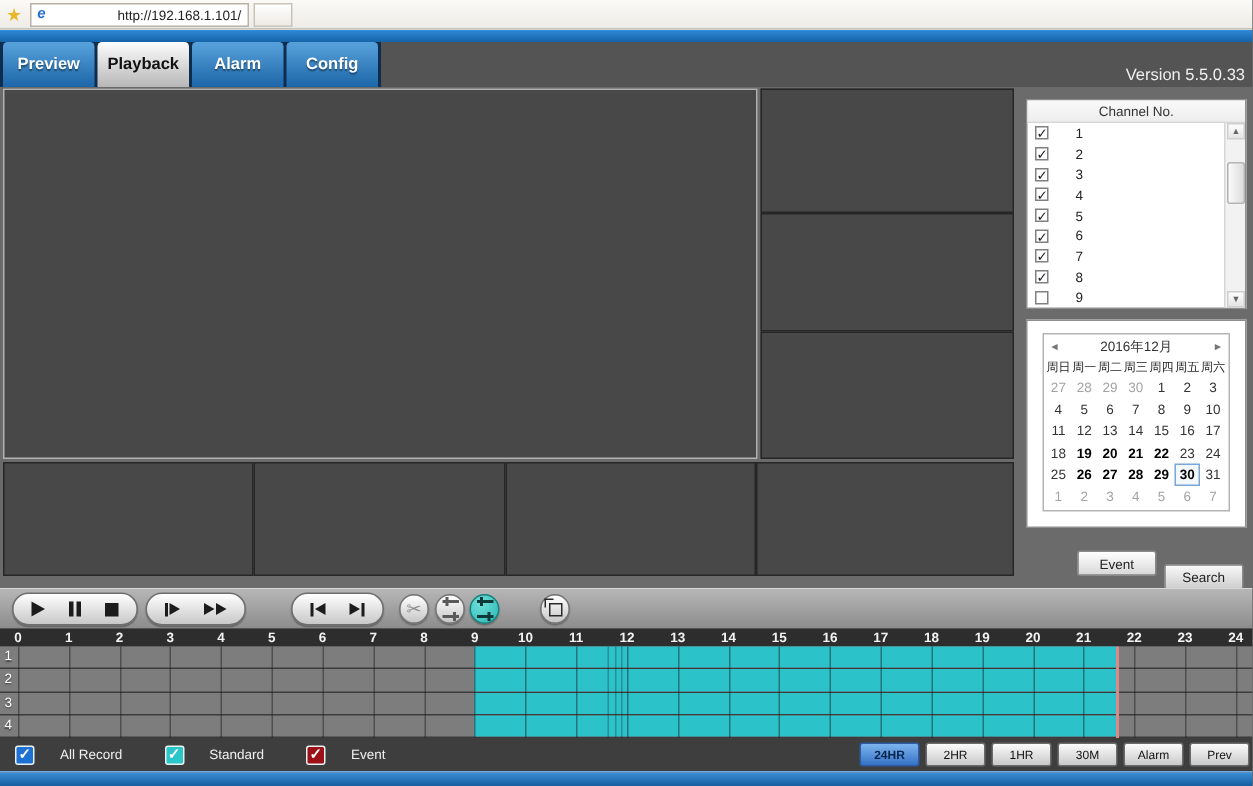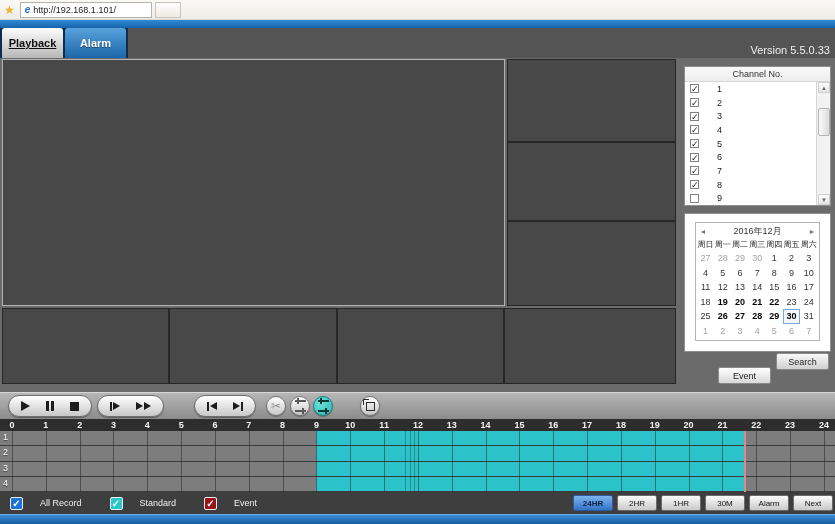--- a/index.html
+++ b/index.html
@@ -6,33 +6,33 @@
   body{width:835px;height:524px;position:relative;overflow:hidden;
        font-family:"Liberation Sans",sans-serif;background:#6b6b6b;}
   
   #titlebar{position:absolute;top:0;left:0;right:0;height:20px;
     background:linear-gradient(#fbfaf7,#ecebe5);border-bottom:1px solid #d8d6cf;
     display:flex;align-items:center;padding-left:4px;box-sizing:border-box;}
   .star{color:#eab62c;font-size:12px;margin-right:5px;line-height:1;}
   .addr{height:14px;min-width:122px;background:#fff;border:1px solid #b7b2a8;
     display:flex;align-items:center;font-size:9px;padding:0 4px;gap:3px;}
   .fav{color:#2a6fd6;font-weight:bold;font-size:10px;font-style:italic;line-height:1;}
-  .addr-text{color:#222;white-space:nowrap;}
+  .addr-text{color:#222;white-space:nowrap;margin-left:45px;}
   .addr-btn{width:24px;height:14px;border:1px solid #c9c4ba;background:linear-gradient(#ffffff,#eceae2);margin-left:3px;}
   
   #bluestrip{position:absolute;top:20px;left:0;right:0;height:8px;
     background:linear-gradient(#2f8ad8,#1563a8);}
   #tabrow{position:absolute;top:28px;left:0;right:0;height:30px;background:#545454;}
   #tabs{position:absolute;left:0;top:0;height:30px;display:flex;gap:2px;
     background:#0e2c4e;padding:0 2px;}
   .tab{width:61px;display:flex;align-items:center;justify-content:center;
     font-size:11px;font-weight:bold;color:#fff;cursor:default;
     background:linear-gradient(#58a2dc,#1d66a8);border-radius:3px 3px 0 0;
     text-shadow:0 1px 1px rgba(0,0,0,.45);}
-  .tab.active{background:linear-gradient(#fdfdfd,#b7b7b7);color:#111;text-shadow:none;text-decoration:underline;}
+  .tab.active{background:linear-gradient(#fdfdfd,#b7b7b7);color:#111;text-shadow:none;}
   #version{position:absolute;right:5px;bottom:2px;font-size:11px;color:#efefef;}
   
   #main{position:absolute;top:58px;left:0;width:835px;height:334px;background:#6b6b6b;}
   .panel{position:absolute;background:#484848;box-sizing:border-box;}
   #p-big{left:2px;top:1px;width:503px;height:247px;border:1px solid #b2b2b2;}
   #p-r1{left:507px;top:1px;width:169px;height:83px;border:1px solid #262626;}
   #p-r2{left:507px;top:84px;width:169px;height:79px;border:1px solid #262626;}
   #p-r3{left:507px;top:163px;width:169px;height:85px;border:1px solid #262626;}
   #p-b1{left:2px;top:250px;width:167px;height:76px;border:1px solid #262626;}
   #p-b2{left:169px;top:250px;width:168px;height:76px;border:1px solid #262626;}
@@ -67,21 +67,21 @@
   .cal-cell{width:17.2px;text-align:center;font-size:8.5px;line-height:13px;color:#333;box-sizing:border-box;}
   .cal-cell.wd{font-size:8px;color:#222;line-height:12px;}
   .cal-cell.day{font-size:9px;line-height:14.5px;}
   .cal-cell.m{color:#a3a3a3;}
   .cal-cell.b{font-weight:bold;color:#000;}
   .cal-cell.sel{outline:1px solid #7aa7d8;outline-offset:-1px;background:#f3f8fd;}
   .side-btn{position:absolute;width:53px;height:17px;font-size:9px;color:#222;
     text-align:center;line-height:16px;border:1px solid #8a8a8a;border-radius:2px;
     background:linear-gradient(#f9f9f9,#cfcfcf);box-sizing:border-box;}
   #btn-switch{left:718px;top:309px;background:linear-gradient(#ffffff,#d8d8d8);}
-  #btn-search{left:776px;top:295px;text-align:center;}
+  #btn-search{left:776px;top:318px;text-align:center;}
   
   #controlbar{position:absolute;top:392px;left:0;width:835px;height:27px;
     background:linear-gradient(#b6b6b6,#8c8c8c);border-top:1px solid #d7d7d7;
     box-sizing:border-box;display:flex;align-items:center;}
   .pill{height:22px;background:linear-gradient(#ffffff,#c8c8c8);border:1px solid #6e6e6e;
     border-radius:12px;display:flex;align-items:center;padding:0 12px;gap:16px;
     box-shadow:0 1px 1px rgba(0,0,0,.35);box-sizing:border-box;}
   .ctl{display:flex;align-items:center;cursor:pointer;}
   .gly{display:flex;align-items:center;}
   .tri-r{width:0;height:0;border-top:5px solid transparent;border-bottom:5px solid transparent;border-left:9px solid #1c1c1c;}
@@ -138,22 +138,24 @@
     <span class="fav">e</span>
     <span class="addr-text">http://192.168.1.101/</span>
   </div>
   <div class="addr-btn"></div>
 </div>
 
 <div id="bluestrip"></div>
 
 <div id="tabrow">
   <div id="tabs">
+      <div class="tab">Preview</div>
       <div class="tab active">Playback</div>
       <div class="tab">Alarm</div>
+      <div class="tab">Config</div>
     </div>
   <span id="version">Version 5.5.0.33</span>
 </div>
 
 <div id="main">
   <div class="panel" id="p-big"></div>
   <div class="panel" id="p-r1"></div>
   <div class="panel" id="p-r2"></div>
   <div class="panel" id="p-r3"></div>
   <div class="panel" id="p-b1"></div>
@@ -433,17 +435,17 @@
         <span class="leg-cb" style="background: rgb(156, 16, 24);">✓</span>
         <span class="leg-tx">Event</span>
       </div>
     </div>
   <div id="rangebtns">
       <div class="rbtn active">24HR</div>
       <div class="rbtn">2HR</div>
       <div class="rbtn">1HR</div>
       <div class="rbtn">30M</div>
       <div class="rbtn">Alarm</div>
-      <div class="rbtn">Next</div>
+      <div class="rbtn">Prev</div>
     </div>
 </div>
 
 <div id="bottombar"></div>
 
 </body></html>

